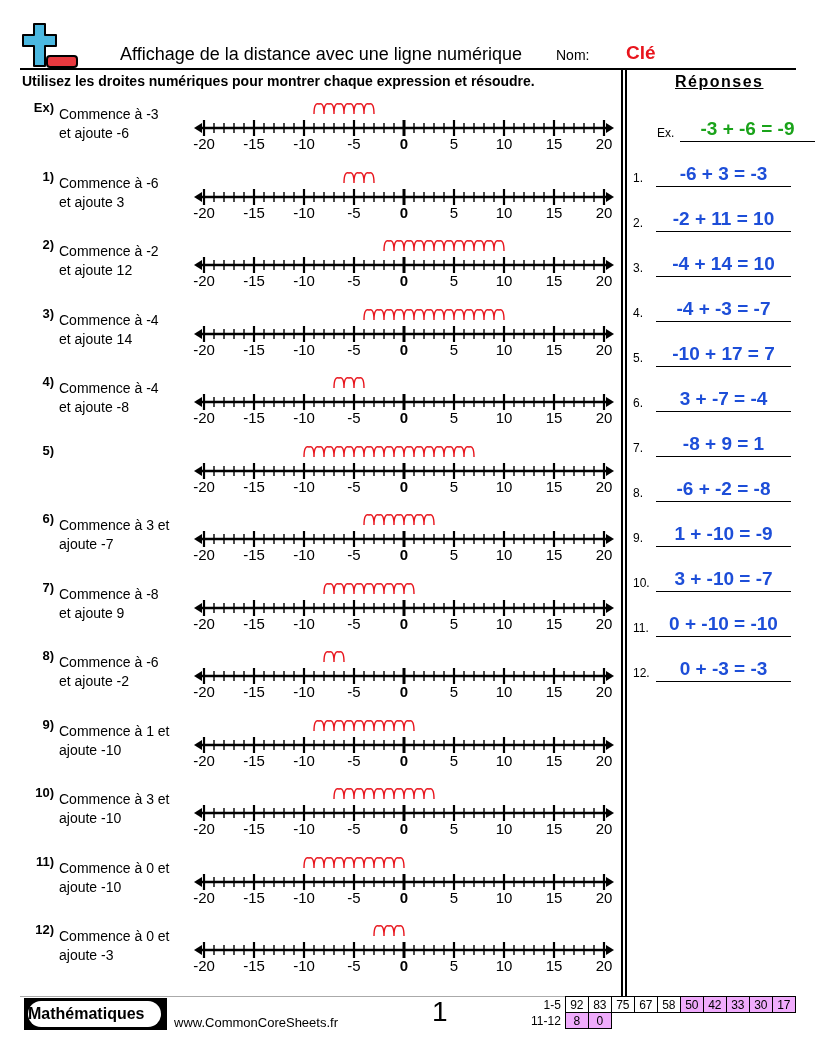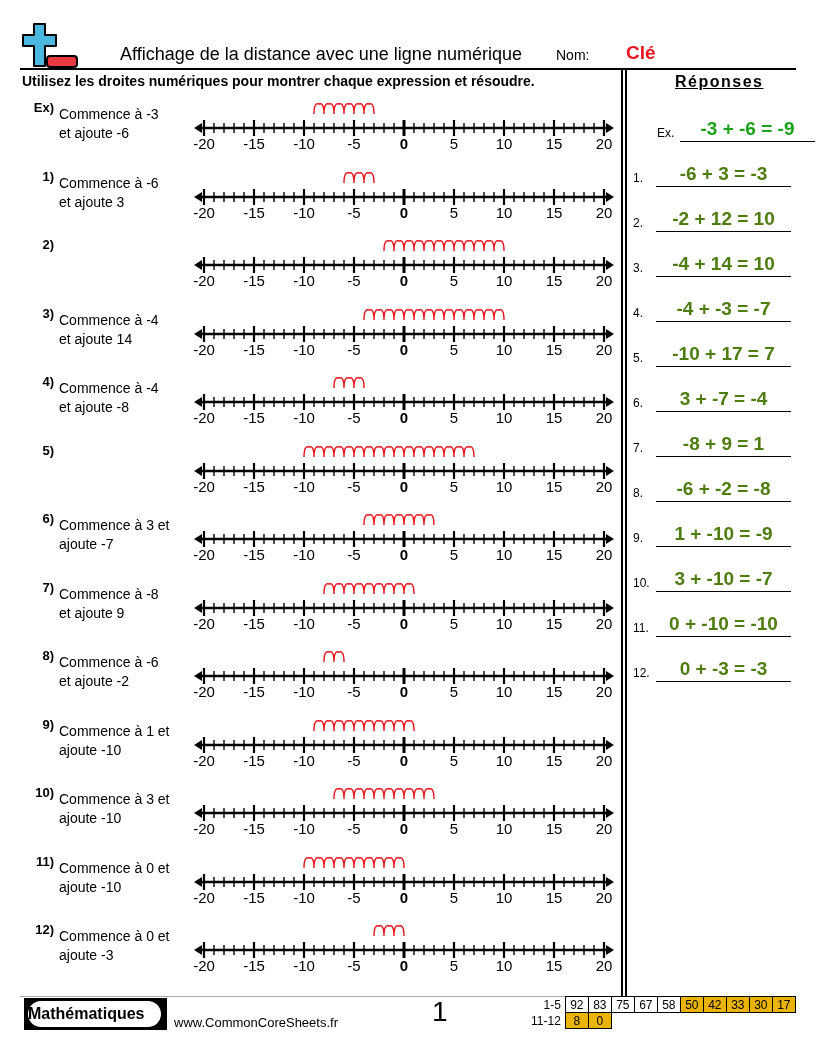--- a/index.html
+++ b/index.html
@@ -14,31 +14,31 @@
   #divider { left:621px; top:69px; width:2px; height:927px; background:#000; }
   #divider2 { left:625px; top:69px; width:2px; height:927px; background:#000; }
   #answers-heading { left:675px; top:73px; font-size:16px; font-weight:bold; text-decoration:underline; letter-spacing:1.5px; }
   .prob { position:absolute; left:0; width:620px; height:68px; }
   .prob-num { position:absolute; left:24px; top:0; font-size:13px; font-weight:bold; width:30px; text-align:right; }
   .prob-text { position:absolute; left:59px; top:5px; font-size:14px; line-height:19px; width:130px; }
   .nl { position:absolute; left:190px; top:-4px; }
   .ans { position:absolute; left:630px; width:170px; height:34px; }
   .ans-num { position:absolute; left:3px; bottom:4px; font-size:12px; }
   .ans-line { position:absolute; left:26px; width:135px; bottom:2px; height:1px; background:#000; }
-  .ans-text { position:absolute; left:26px; width:135px; bottom:4px; text-align:center; font-size:19px; font-weight:bold; color:#4d7c0f; white-space:nowrap; }
+  .ans-text { position:absolute; left:26px; width:135px; bottom:4px; text-align:center; font-size:19px; font-weight:bold; color:#1d4ed8; white-space:nowrap; }
   .ans-text.green { color:#1aa31a; }
   #footer-rule { left:20px; top:996px; width:776px; height:1px; background:#aaa; }
   #footer-badge { left:24px; top:998px; width:143px; height:32px; background:#000; }
   #footer-pill { left:28px; top:1001px; width:133px; height:26px; background:#fff; border-radius:14px; font-size:16px; font-weight:bold; line-height:26px; }
   #footer-url { left:174px; top:1015px; font-size:13px; }
   #footer-page { left:432px; top:996px; font-size:28px; }
   #score-table { left:528px; top:996px; border-collapse:collapse; font-size:12px; }
   #score-table td { border:1px solid #000; padding:0 3px; height:15px; text-align:center; min-width:16px; }
   #score-table td.lbl { border:none; text-align:right; padding-right:4px; }
-  #score-table td.blue { background:#eab308; }
+  #score-table td.blue { background:#f0abfc; }
 </style>
 </head>
 <body>
 
 <svg id="logo" class="abs" viewBox="0 0 58 46">
   <path d="M12 2 h11 v11 h11 v11 h-11 v20 h-11 v-20 h-11 v-11 h11 z" fill="#4bb8e0" stroke="#000" stroke-width="2" stroke-linejoin="round"></path>
   <rect x="25" y="34" width="30" height="11" rx="3" fill="#e8393f" stroke="#000" stroke-width="2"></rect>
 </svg>
 <div id="title" class="abs">Affichage de la distance avec une ligne numérique</div>
 <div id="name-label" class="abs">Nom:</div>
@@ -171,20 +171,24 @@
         <text x="214" y="53" text-anchor="middle" font-size="15" font-family="Liberation Sans, sans-serif" font-weight="bold">0</text>
         <text x="264" y="53" text-anchor="middle" font-size="15" font-family="Liberation Sans, sans-serif">5</text>
         <text x="314" y="53" text-anchor="middle" font-size="15" font-family="Liberation Sans, sans-serif">10</text>
         <text x="364" y="53" text-anchor="middle" font-size="15" font-family="Liberation Sans, sans-serif">15</text>
         <text x="414" y="53" text-anchor="middle" font-size="15" font-family="Liberation Sans, sans-serif">20</text>
         <path d="M154 18 Q154 6 159 8 Q164 6 164 18 M164 18 Q164 6 169 8 Q174 6 174 18 M174 18 Q174 6 179 8 Q184 6 184 18 " fill="none" stroke="#e8141c" stroke-width="1.4"></path>
       </svg>
     </div>
     <div class="prob" style="top: 237px;">
       <div class="prob-num">2)</div>
+     <div class="prob-text">
+       <div>Commence à -2</div>
+       <div>et ajoute 12</div>
+     </div>
       <svg class="nl" width="430" height="62">
         <line x1="8" y1="32" x2="420" y2="32" stroke="#000" stroke-width="2.5"></line>
         <path d="M4 32 L12 27 L12 37 Z" fill="#000"></path>
         <path d="M424 32 L416 27 L416 37 Z" fill="#000"></path>
         <line x1="14" y1="24" x2="14" y2="40" stroke="#000" stroke-width="2.2"></line>
         <line x1="24" y1="27" x2="24" y2="37" stroke="#000" stroke-width="1.4"></line>
         <line x1="34" y1="27" x2="34" y2="37" stroke="#000" stroke-width="1.4"></line>
         <line x1="44" y1="27" x2="44" y2="37" stroke="#000" stroke-width="1.4"></line>
         <line x1="54" y1="27" x2="54" y2="37" stroke="#000" stroke-width="1.4"></line>
         <line x1="64" y1="24" x2="64" y2="40" stroke="#000" stroke-width="2.2"></line>
@@ -870,21 +874,21 @@
      <div class="ans-text green">-3 + -6 = -9</div>
     </div>
     <div class="ans" style="top: 155px;">
       <div class="ans-num">1.</div>
      <div class="ans-line"></div>
      <div class="ans-text ">-6 + 3 = -3</div>
     </div>
     <div class="ans" style="top: 200px;">
       <div class="ans-num">2.</div>
      <div class="ans-line"></div>
-     <div class="ans-text ">-2 + 12 = 10</div>
+     <div class="ans-text ">-2 + 11 = 10</div>
     </div>
     <div class="ans" style="top: 245px;">
       <div class="ans-num">3.</div>
      <div class="ans-line"></div>
      <div class="ans-text ">-4 + 14 = 10</div>
     </div>
     <div class="ans" style="top: 290px;">
       <div class="ans-num">4.</div>
      <div class="ans-line"></div>
      <div class="ans-text ">-4 + -3 = -7</div>

